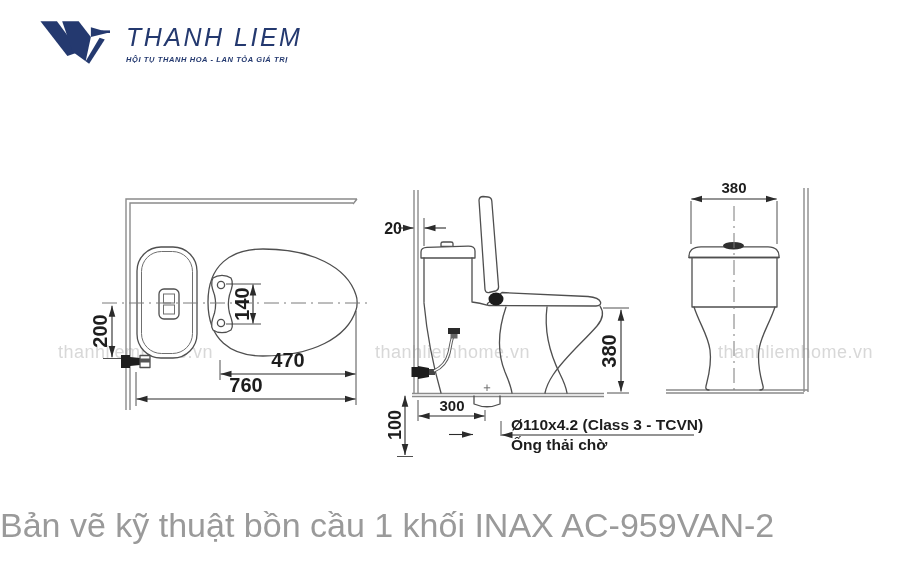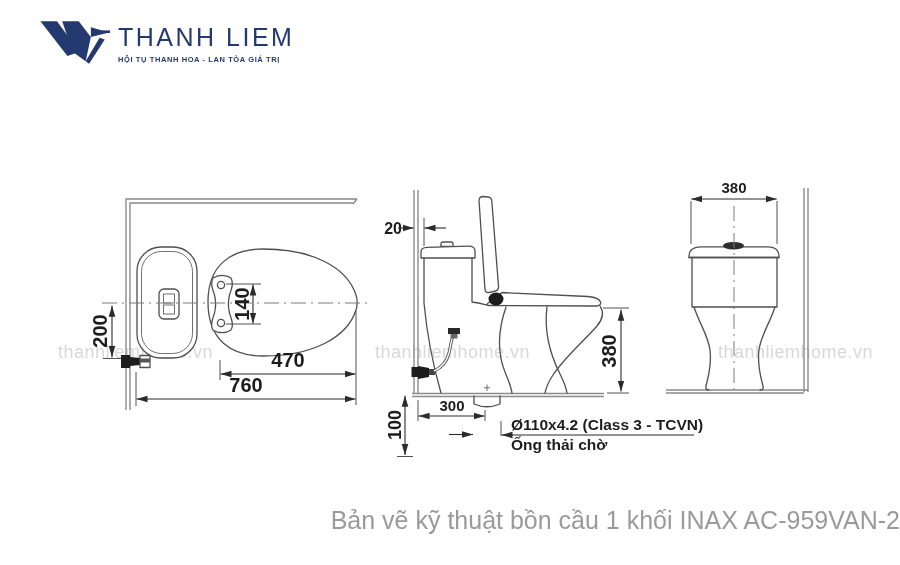--- a/index.html
+++ b/index.html
@@ -2,43 +2,43 @@
 <html><head>
 <meta charset="utf-8">
 <style>
   html,body{margin:0;padding:0;background:#fff;}
   .page{position:relative;width:900px;height:565px;background:#fff;overflow:hidden;
         font-family:"Liberation Sans",sans-serif;}
 
   
   .logo{position:absolute;left:30px;top:16px;display:flex;align-items:flex-start;}
   .logo-mark{width:80px;height:50px;margin-top:2px;flex:0 0 auto;}
-  .logo-text{margin-left:8px;padding-top:9px;}
+  .logo-text{margin-left:16px;padding-top:9px;font-style:italic;}
   .brand{font-size:25px;font-weight:400;letter-spacing:2.5px;color:#24396f;line-height:1;}
   .tagline{font-size:7.5px;font-weight:bold;letter-spacing:0.6px;color:#24396f;margin-top:5px;}
 
   
   svg.drawing{position:absolute;left:0;top:0;width:900px;height:565px;}
   .ol  {fill:none;stroke:#4f4f4f;stroke-width:1.3;stroke-linecap:round;stroke-linejoin:round;}
   .olw {fill:#fff;stroke:#4f4f4f;stroke-width:1.3;stroke-linejoin:round;}
   .thin{fill:none;stroke:#6f6f6f;stroke-width:1;}
   .wall{fill:none;stroke:#8b8b8b;stroke-width:1.4;}
   .dim {fill:none;stroke:#2b2b2b;stroke-width:1.1;}
   .ext {fill:none;stroke:#3c3c3c;stroke-width:0.9;}
   .cl  {fill:none;stroke:#7a7a7a;stroke-width:1;stroke-dasharray:15 5 2 5;}
   .t20 {font:600 20px "Liberation Sans",sans-serif;fill:#1d1d1d;}
   .t16 {font:600 16px "Liberation Sans",sans-serif;fill:#1d1d1d;}
   .t15 {font:600 15px "Liberation Sans",sans-serif;fill:#1d1d1d;}
   .t18 {font:600 18px "Liberation Sans",sans-serif;fill:#1d1d1d;}
   .note{font:600 15.5px "Liberation Sans",sans-serif;fill:#1d1d1d;}
   .wm  {font:400 18px "Liberation Sans",sans-serif;fill:#d8d8d8;letter-spacing:0.5px;}
 
   
-  .caption{position:absolute;left:0;right:0;top:506px;text-align:right;
-           font-size:25px;color:#9a9a9a;}
+  .caption{position:absolute;left:0;right:0;top:506px;text-align:left;
+           font-size:34px;color:#9a9a9a;}
 </style>
 </head>
 <body>
 
 <div class="page">
 
   <div class="logo">
     <svg class="logo-mark" viewBox="0 0 92 54">
       <g fill="#24396f">
         <polygon points="12,2 31,2 57,37 43,42"></polygon>

